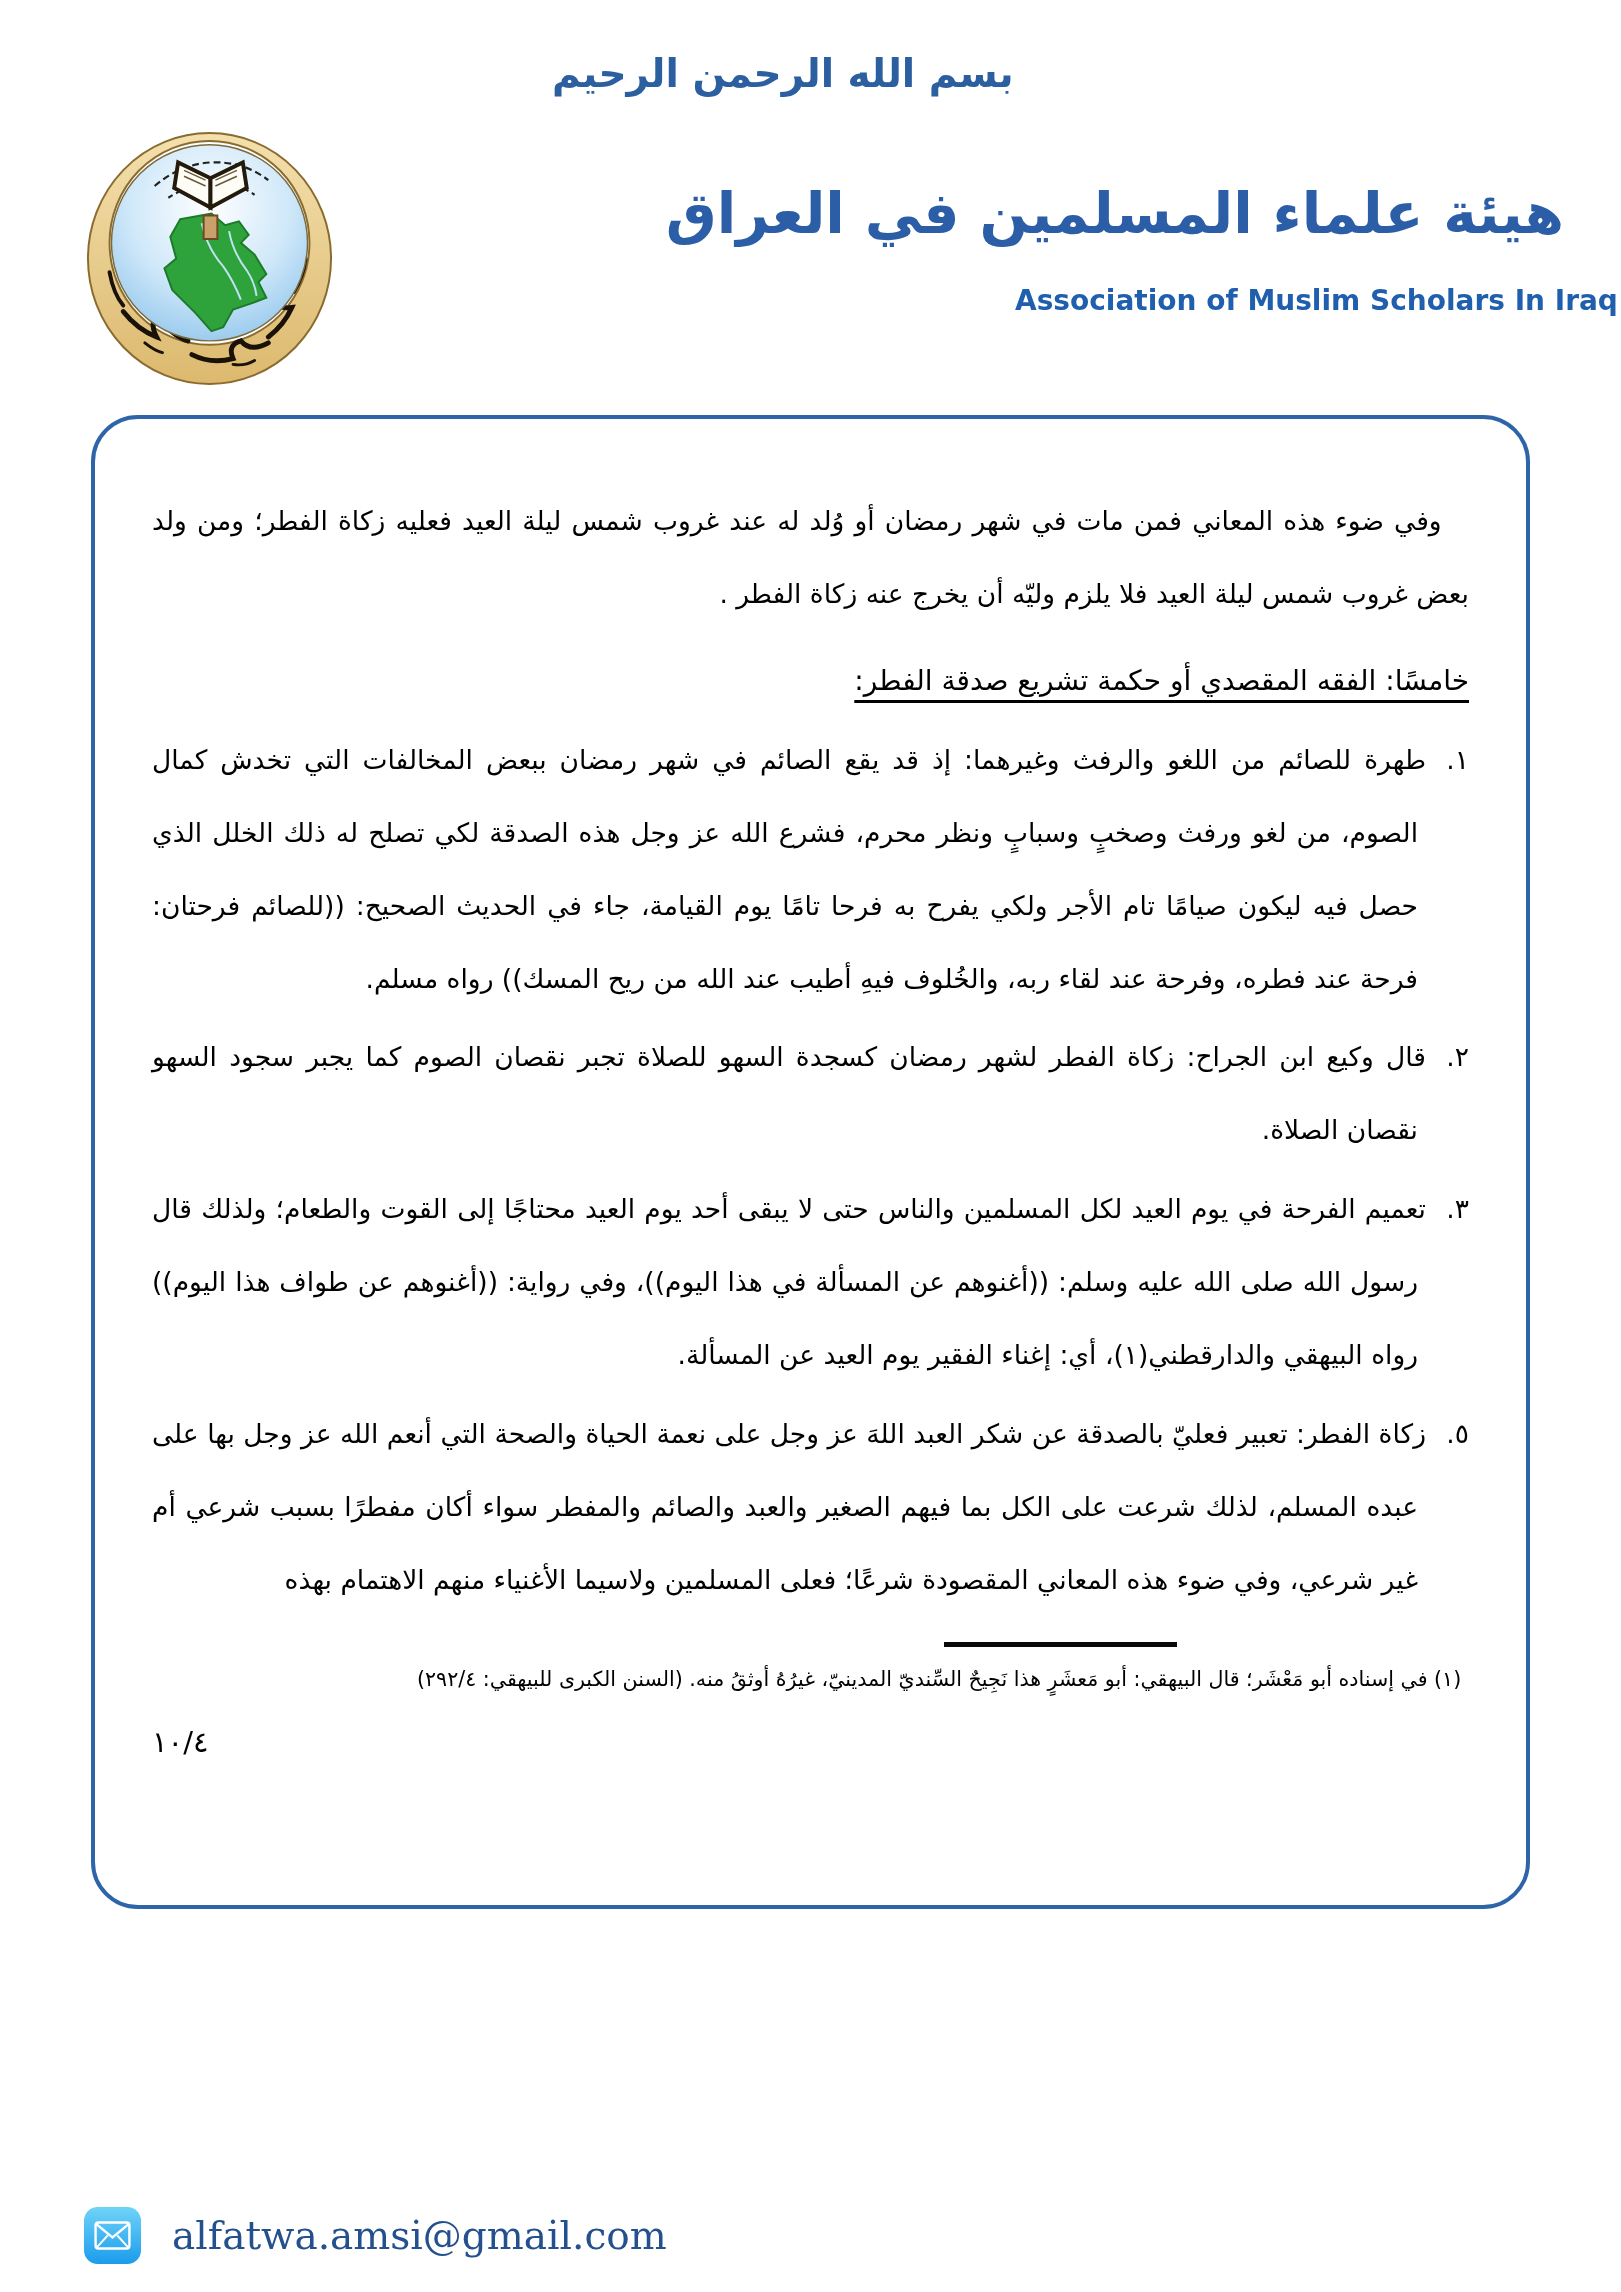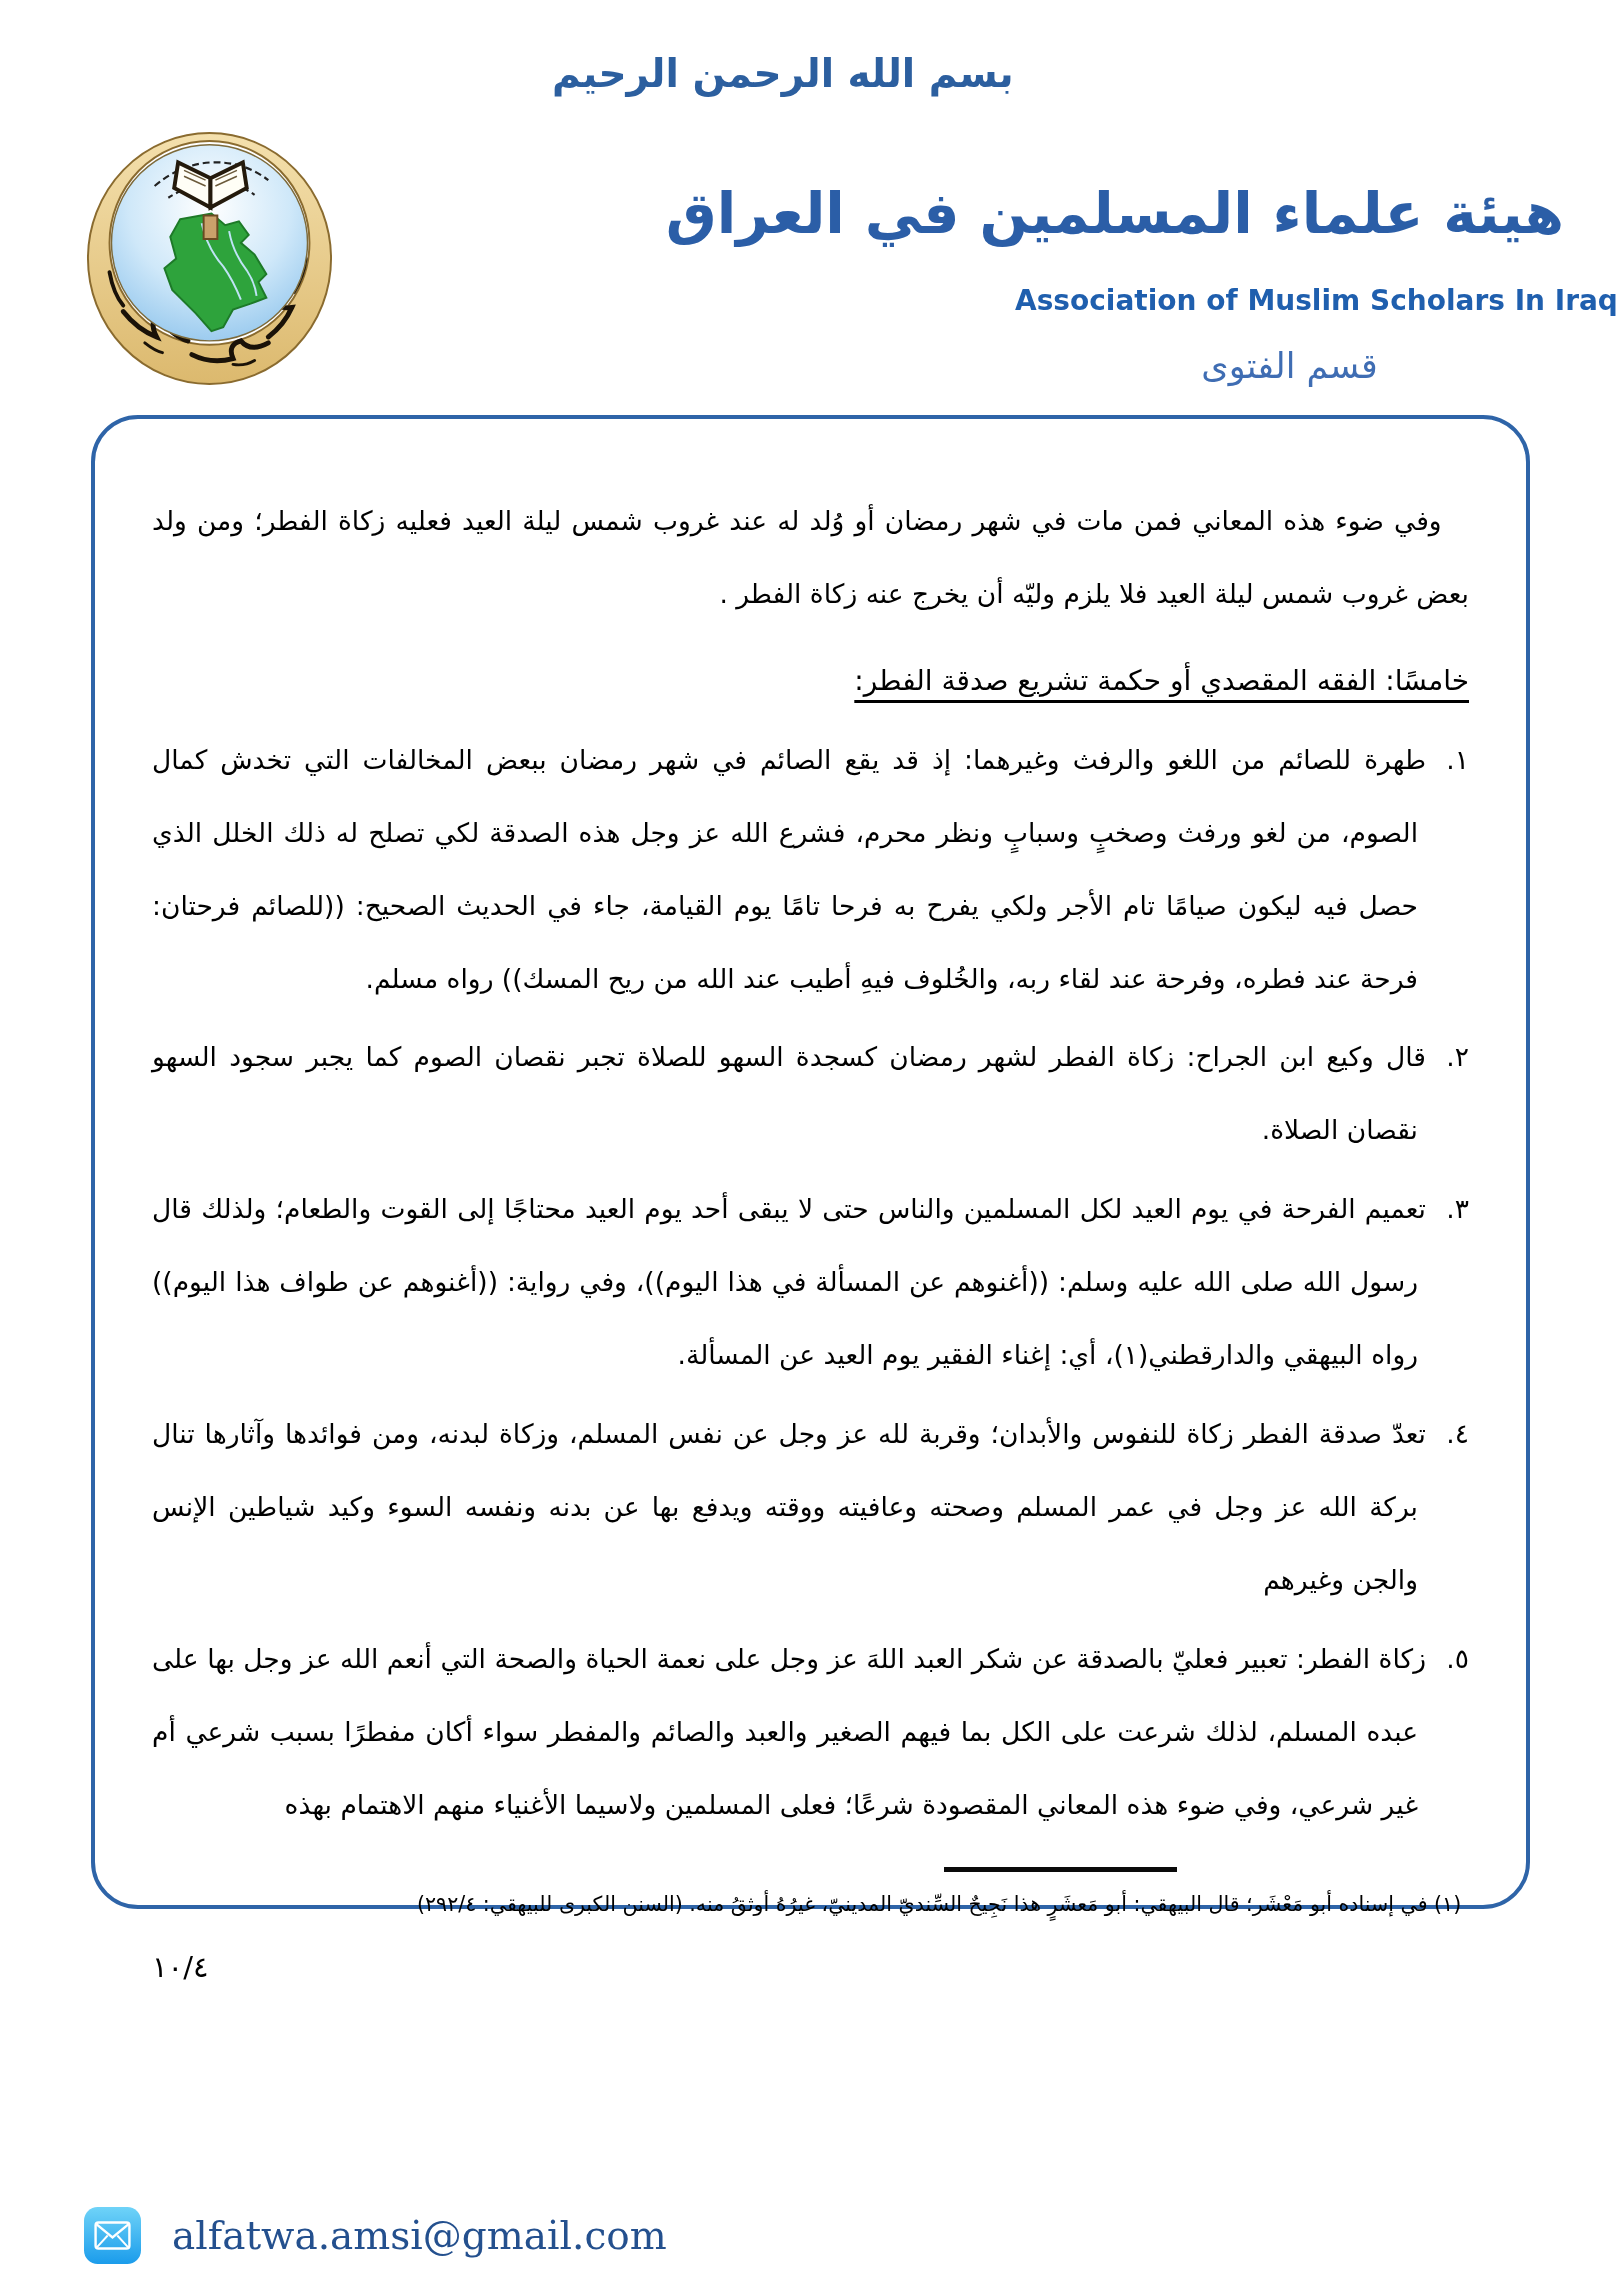--- a/index.html
+++ b/index.html
@@ -128,38 +128,36 @@
     <path d="M127,84 L164,64 L160,38 L127,54 Z" fill="#fffef6" stroke="#241a0c" stroke-width="4"></path>
     <g stroke="#6b5a3a" stroke-width="1.5">
       <path d="M100,52 L122,62 M100,46 L122,56 M132,62 L154,52 M132,56 L154,46"></path>
     </g>
   </svg>
 </div>
 
 <div class="org-block">
   <div class="org-ar">هيئة علماء المسلمين في العراق</div>
   <div class="org-en">Association of Muslim Scholars In Iraq</div>
-  <div class="dept">قسم الفتوى</div>
 </div>
 
 <div class="doc-frame">
   <div class="doc-body">
 
     <p class="para">وفي ضوء هذه المعاني فمن مات في شهر رمضان أو وُلد له عند غروب شمس ليلة العيد فعليه زكاة الفطر؛ ومن ولد بعض غروب شمس ليلة العيد فلا يلزم وليّه أن يخرج عنه زكاة الفطر .</p>
 
     <p class="section-heading">خامسًا: الفقه المقصدي أو حكمة تشريع صدقة الفطر:</p>
 
 
     <p class="item"><span class="num">١.</span><span>طهرة للصائم من اللغو والرفث وغيرهما: إذ قد يقع الصائم في شهر رمضان ببعض المخالفات التي تخدش كمال الصوم، من لغو ورفث وصخبٍ وسبابٍ ونظر محرم، فشرع الله عز وجل هذه الصدقة لكي تصلح له ذلك الخلل الذي حصل فيه ليكون صيامًا تام الأجر ولكي يفرح به فرحا تامًا يوم القيامة، جاء في الحديث الصحيح: ((للصائم فرحتان: فرحة عند فطره، وفرحة عند لقاء ربه، والخُلوف فيهِ أطيب عند الله من ريح المسك)) رواه مسلم.</span></p>
 
     <p class="item"><span class="num">٢.</span><span>قال وكيع ابن الجراح: زكاة الفطر لشهر رمضان كسجدة السهو للصلاة تجبر نقصان الصوم كما يجبر سجود السهو نقصان الصلاة.</span></p>
 
     <p class="item"><span class="num">٣.</span><span>تعميم الفرحة في يوم العيد لكل المسلمين والناس حتى لا يبقى أحد يوم العيد محتاجًا إلى القوت والطعام؛ ولذلك قال رسول الله صلى الله عليه وسلم: ((أغنوهم عن المسألة في هذا اليوم))، وفي رواية: ((أغنوهم عن طواف هذا اليوم)) رواه البيهقي والدارقطني(١)، أي: إغناء الفقير يوم العيد عن المسألة.</span></p>
 
-    <p class="item"><span class="num">٤.</span><span>تعدّ صدقة الفطر زكاة للنفوس والأبدان؛ وقربة لله عز وجل عن نفس المسلم، وزكاة لبدنه، ومن فوائدها وآثارها تنال بركة الله عز وجل في عمر المسلم وصحته وعافيته ووقته ويدفع بها عن بدنه ونفسه السوء وكيد شياطين الإنس والجن وغيرهم</span></p>
 
     <p class="item"><span class="num">٥.</span><span>زكاة الفطر: تعبير فعليّ بالصدقة عن شكر العبد اللهَ عز وجل على نعمة الحياة والصحة التي أنعم الله عز وجل بها على عبده المسلم، لذلك شرعت على الكل بما فيهم الصغير والعبد والصائم والمفطر سواء أكان مفطرًا بسبب شرعي أم غير شرعي، وفي ضوء هذه المعاني المقصودة شرعًا؛ فعلى المسلمين ولاسيما الأغنياء منهم الاهتمام بهذه</span></p>
 
   </div>
 
   <div class="footnote-sep"></div>
   <div class="footnote">(١) في إسناده أبو مَعْشَر؛ قال البيهقي: أبو مَعشَرٍ هذا نَجِيحٌ السِّنديّ المدينيّ، غيرُهُ أوثقُ منه. (السنن الكبرى للبيهقي: ٢٩٢/٤)</div>
   <div class="page-number">١٠/٤</div>
 </div>
 

